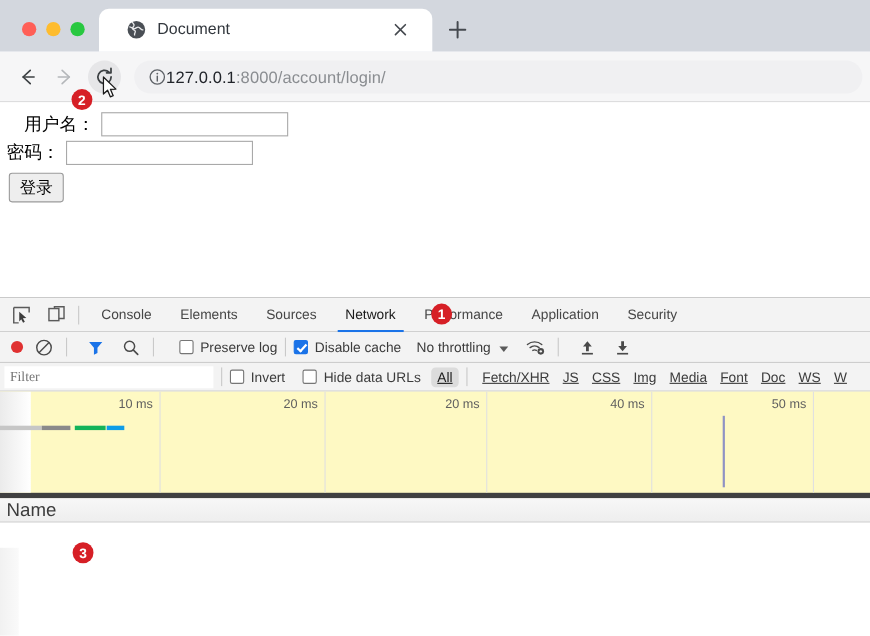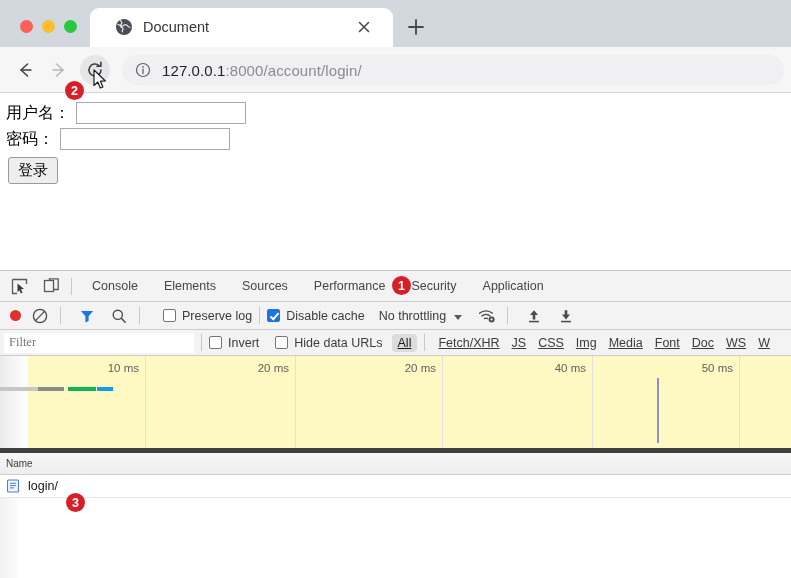--- a/index.html
+++ b/index.html
@@ -60,37 +60,37 @@
   .nav-reload { left: 80px; background: #e6e6e8; }
 
   .omnibox {
     position: absolute; left: 122px; top: 8px;
     width: 662px; height: 30px;
     background: #f0f0f2; border-radius: 15px;
     display: flex; align-items: center; cursor: text;
   }
   .omni-info { margin-left: 13px; width: 16px; height: 16px; }
   .omni-url {
-    margin-left: 11px; font-size: 15px; letter-spacing: .1px;
+    font-size: 15px; letter-spacing: .1px;
     color: #8a8d91; white-space: nowrap;
   }
   .omni-url .host { color: #21242a; }
 
   .cursor-arrow {
     position: absolute; left: 93px; top: 69px;
     width: 15px; height: 21px; pointer-events: none; z-index: 40;
   }
 
   
   .viewport {
     position: absolute; left: 0; top: 93px; width: 791px; height: 177px;
     background: #ffffff; overflow: hidden;
   }
   .form-row { position: absolute; display: flex; align-items: center; }
-  .row-user { left: 6px; top: 9px; }
+  .row-user { left: 22px; top: 9px; }
   .row-pass { left: 6px; top: 35px; }
   .form-label {
     font-family: "DejaVu Sans", sans-serif;
     font-size: 16px; color: #000; white-space: nowrap;
   }
   .form-input {
     height: 22px; border: 1px solid #a9a9a9; background: #fff;
     font-family: "Liberation Sans", sans-serif; font-size: 13px;
     padding: 0 3px; outline: none;
   }
@@ -209,21 +209,21 @@
   }
 
   
   .dt-tablehdr {
     position: relative; height: 22px;
     background: linear-gradient(to bottom,#f7f7f7,#eeeeee);
     border-bottom: 1px solid #cdcdcd;
     display: flex; align-items: center;
   }
   .col-name {
-    font-size: 10px; color: #3c3c3c; padding-left: 6px; text-align: right;
+    font-size: 17px; color: #3c3c3c; padding-left: 6px; text-align: right;
   }
   .dt-row {
     position: relative; height: 23px;
     display: flex; align-items: center;
     border-bottom: 1px solid #e8e8e8; cursor: pointer;
   }
   .row-doc-icon { margin-left: 6px; width: 14px; height: 14px; flex: none; }
   .row-name { margin-left: 8px; font-size: 12.5px; color: #202020; }
   .dt-empty {
     position: absolute; left: 0; right: 0; top: 0; bottom: 0;
@@ -341,23 +341,24 @@
         <svg width="17" height="17" viewBox="0 0 17 17">
           <rect x="1.5" y="2.5" width="9" height="11" stroke="#5a5a5a" stroke-width="1.3" fill="none"></rect>
           <path d="M6.5 2.5 V0.8 H15.2 V11.5 H10.5" stroke="#5a5a5a" stroke-width="1.3" fill="none"></path>
         </svg>
       </div>
       <span class="dt-sep"></span>
 
       <div class="dt-tab">Console</div>
       <div class="dt-tab">Elements</div>
       <div class="dt-tab">Sources</div>
+      <div class="dt-tab active">Network</div>
       <div class="dt-tab">Performance</div>
+      <div class="dt-tab">Application</div>
       <div class="dt-tab">Security</div>
-      <div class="dt-tab">Application</div>
     </div>
 
     <div class="dt-toolbar">
       <span class="rec-dot"></span>
       <div class="dt-icon-btn">
         <svg width="16" height="16" viewBox="0 0 16 16">
           <circle cx="8" cy="8" r="6.6" stroke="#4a4a4a" stroke-width="1.3" fill="none"></circle>
           <path d="M3.4 12.6 L12.6 3.4" stroke="#4a4a4a" stroke-width="1.3"></path>
         </svg>
       </div>
@@ -459,29 +460,20 @@
       <div class="wf-seg" style="left:68px; width:28px; top:31px; background:#13b35a"></div>
       <div class="wf-seg" style="left:97px; width:16px; top:31px; background:#0e9de8"></div>
 
       <div class="dcl-line" style="left:657px"></div>
     </div>
 
     <div class="dt-tablehdr">
       <span class="col-name">Name</span>
     </div>
 
-    <div class="dt-row">
-      <span class="row-doc-icon">
-        <svg width="14" height="14" viewBox="0 0 14 14">
-          <rect x="1.5" y="1" width="11" height="12" rx="1" stroke="#4f7fd1" stroke-width="1.1" fill="#eef3fc"></rect>
-          <path d="M4 4.3 H10 M4 6.6 H10 M4 8.9 H8" stroke="#4f7fd1" stroke-width="1"></path>
-        </svg>
-      </span>
-      <span class="row-name">login/</span>
-    </div>
 
     <div style="position:absolute;left:0;right:0;top:227px;bottom:0;">
       <div class="dt-empty"></div>
       <div class="dt-empty-gutter"></div>
     </div>
   </div>
 
   <span class="badge" style="left:392px; top:276px">1</span>
   <span class="badge" style="left:65px;  top:81px">2</span>
   <span class="badge" style="left:66px;  top:493px">3</span>

